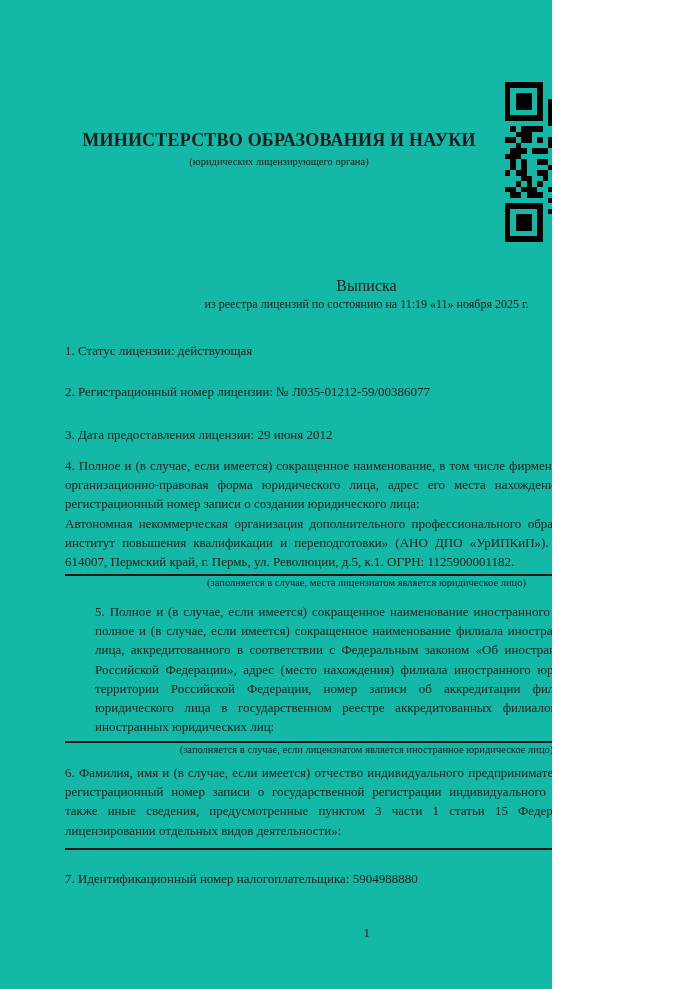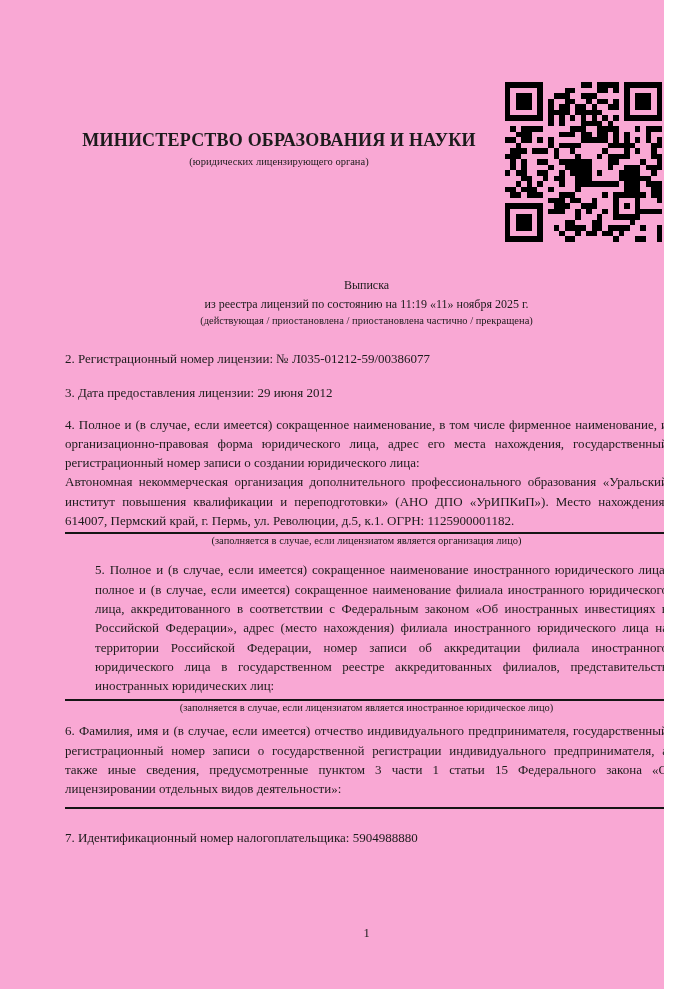--- a/index.html
+++ b/index.html
@@ -2,40 +2,40 @@
 <html lang="ru"><head>
 <meta charset="utf-8">
 <style>
   html,body{margin:0;padding:0;}
   body{
     width:700px;height:989px;background:#ffffff;
     font-family:"Liberation Serif","DejaVu Serif",serif;
     color:#1b1b1b;
     -webkit-font-smoothing:antialiased;
   }
-  .page{position:relative;width:664px;height:989px;background:#f9a8d4;overflow:hidden;}
+  .page{position:relative;width:552px;height:989px;background:#14b8a6;overflow:hidden;}
   .qr{position:absolute;left:505px;top:82px;width:157px;height:160px;}
   .qr svg{display:block;width:157px;height:160px;}
   .content{position:absolute;left:65px;top:0;width:603px;}
 
   .ministry{width:428px;padding-top:127px;text-align:center;}
   .ministry-name{font-weight:bold;font-size:18px;line-height:26px;letter-spacing:.2px;}
   .org-caption{font-size:10.5px;line-height:13px;margin-top:2px;}
 
-  .doc-title{margin-top:108px;text-align:center;font-size:12px;line-height:19px;}
+  .doc-title{margin-top:108px;text-align:center;font-size:16px;line-height:19px;}
   .doc-subtitle{text-align:center;font-size:12px;line-height:19px;}
 
   .item{font-size:13px;line-height:19.3px;text-align:justify;}
   .item p{margin:0;}
   .small-caption{font-size:10.5px;line-height:13px;text-align:center;}
   .rule{border-top:2px solid #151515;height:0;}
 
   .mt-item1{margin-top:27px;}
   .mt-item2{margin-top:22px;}
-  .mt-item3{margin-top:15px;}
+  .mt-item3{margin-top:23px;}
   .mt-item4{margin-top:12px;}
   .mt-item5{margin-top:13px;margin-left:30px;}
   .mt-item6{margin-top:7px;}
   .mt-item7{margin-top:19px;}
   .rule-item4{margin-top:2px;}
   .rule-item5{margin-top:4px;}
   .rule-item6{margin-top:8px;}
 
   .page-number{position:absolute;left:65px;top:926px;width:603px;text-align:center;font-size:12.5px;}
 </style>
@@ -463,36 +463,38 @@
   <div class="content">
 
     <header class="ministry">
       <div class="ministry-name">МИНИСТЕРСТВО ОБРАЗОВАНИЯ И НАУКИ</div>
       <div class="org-caption">(юридических лицензирующего органа)</div>
     </header>
 
     <div class="doc-title">Выписка</div>
     <div class="doc-subtitle">из реестра лицензий по состоянию на 11:19 «11» ноября 2025 г.</div>
 
-    <div class="small-caption">(действующая / приостановлена / приостановлена частично / прекращена)</div>
+    <section class="item mt-item1">
+      <p>1. Статус лицензии: действующая</p>
+    </section>
 
     <section class="item mt-item2">
       <p>2. Регистрационный номер лицензии: № Л035-01212-59/00386077</p>
     </section>
 
     <section class="item mt-item3">
       <p>3. Дата предоставления лицензии: 29 июня 2012</p>
     </section>
 
     <section class="item mt-item4">
       <p>4. Полное и (в случае, если имеется) сокращенное наименование, в том числе фирменное наименование, и организационно-правовая форма юридического лица, адрес его места нахождения, государственный регистрационный номер записи о создании юридического лица:</p>
       <p>Автономная некоммерческая организация дополнительного профессионального образования «Уральский институт повышения квалификации и переподготовки» (АНО ДПО «УрИПКиП»). Место нахождения: 614007, Пермский край, г. Пермь, ул. Революции, д.5, к.1. ОГРН: 1125900001182.</p>
     </section>
     <div class="rule rule-item4"></div>
-    <div class="small-caption">(заполняется в случае, если лицензиатом является организация лицо)</div>
+    <div class="small-caption">(заполняется в случае, места лицензиатом является юридическое лицо)</div>
 
     <section class="item mt-item5">
       <p>5. Полное и (в случае, если имеется) сокращенное наименование иностранного юридического лица, полное и (в случае, если имеется) сокращенное наименование филиала иностранного юридического лица, аккредитованного в соответствии с Федеральным законом «Об иностранных инвестициях в Российской Федерации», адрес (место нахождения) филиала иностранного юридического лица на территории Российской Федерации, номер записи об аккредитации филиала иностранного юридического лица в государственном реестре аккредитованных филиалов, представительств иностранных юридических лиц:</p>
     </section>
     <div class="rule rule-item5"></div>
     <div class="small-caption">(заполняется в случае, если лицензиатом является иностранное юридическое лицо)</div>
 
     <section class="item mt-item6">
       <p>6. Фамилия, имя и (в случае, если имеется) отчество индивидуального предпринимателя, государственный регистрационный номер записи о государственной регистрации индивидуального предпринимателя, а также иные сведения, предусмотренные пунктом 3 части 1 статьи 15 Федерального закона «О лицензировании отдельных видов деятельности»:</p>
     </section>

